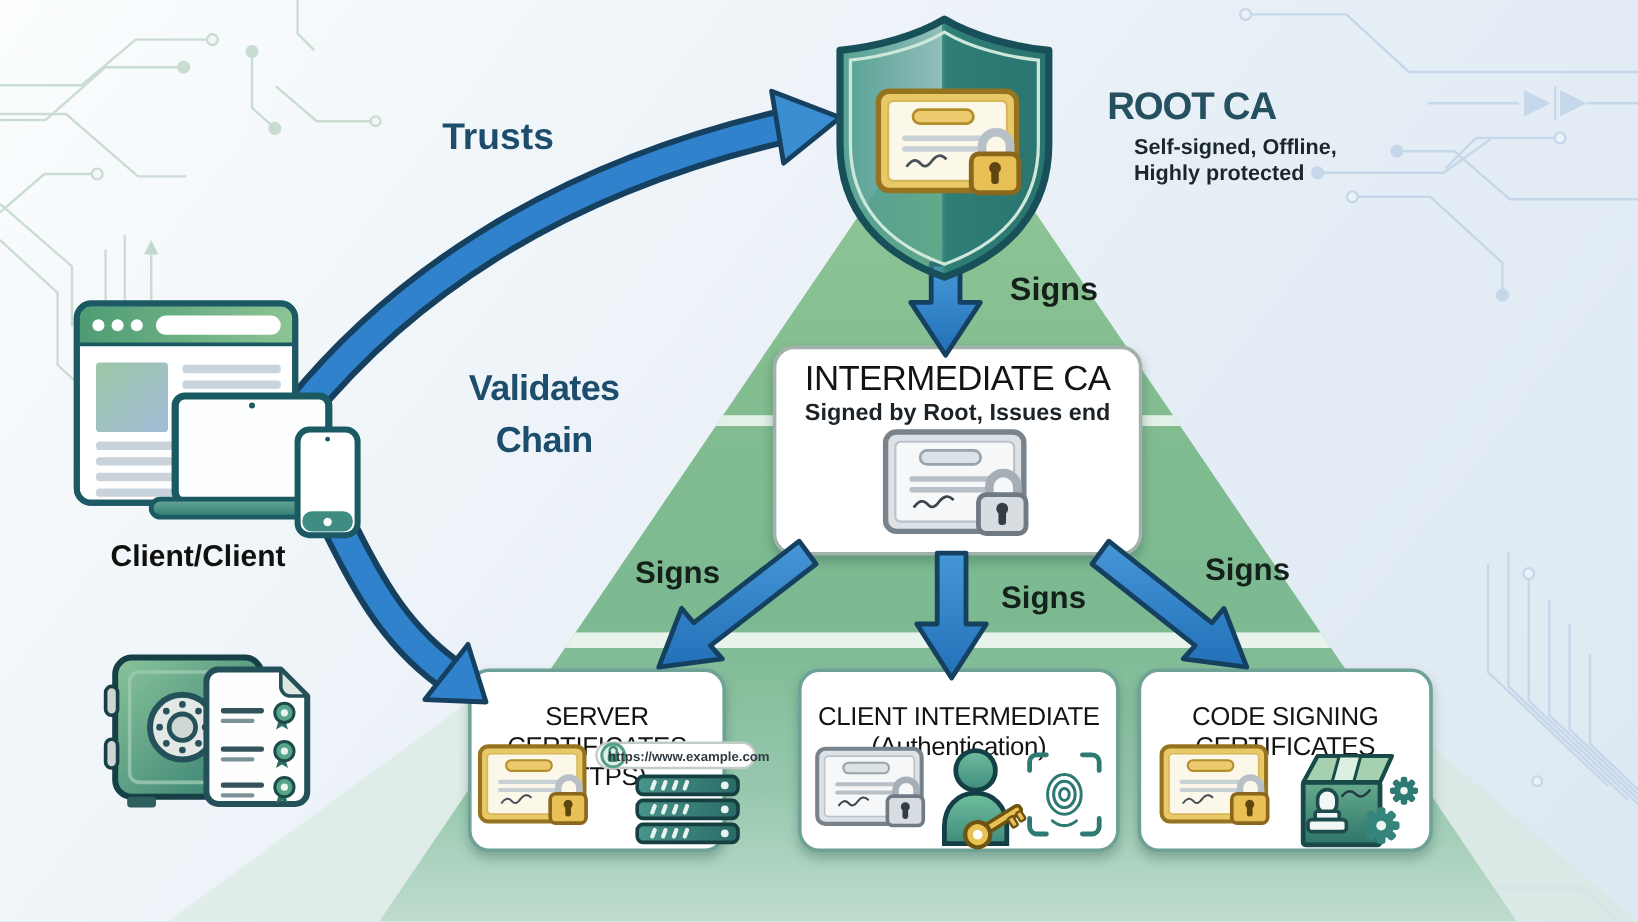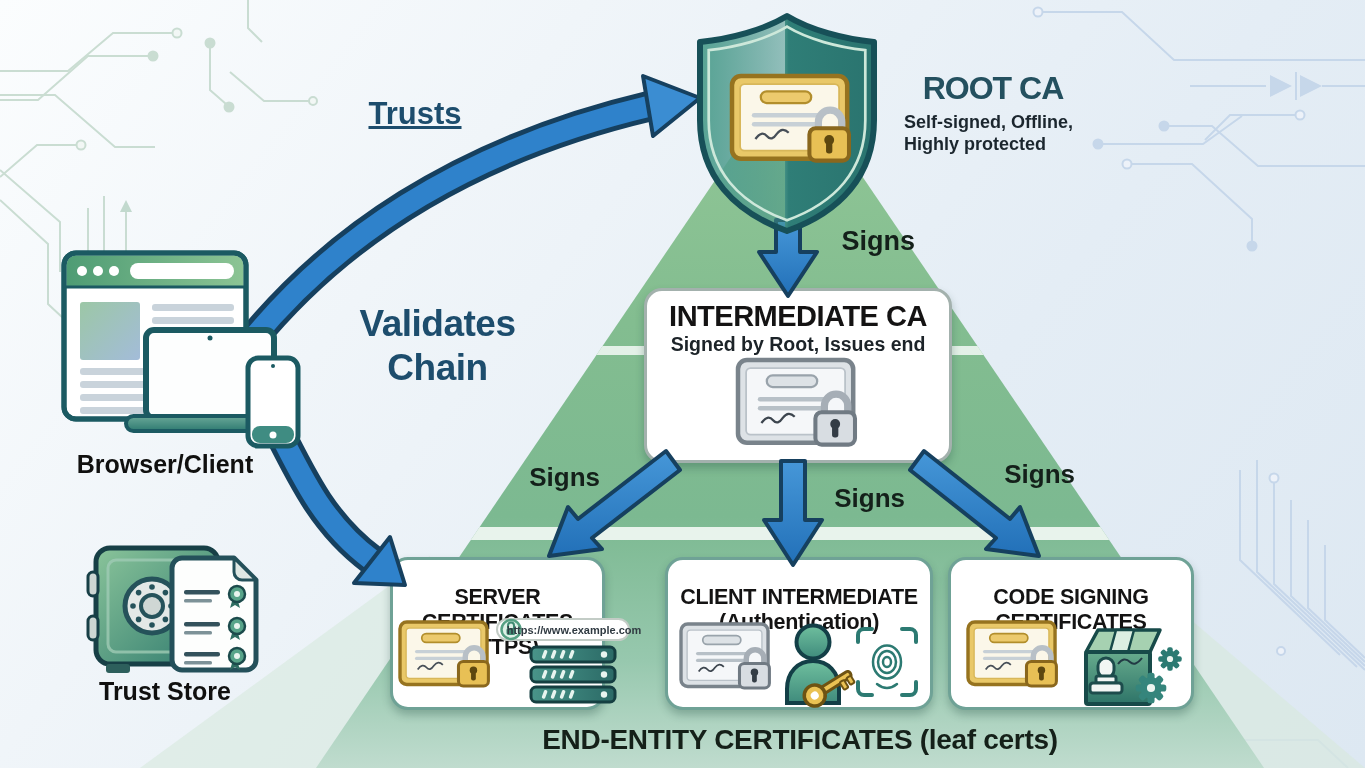--- a/index.html
+++ b/index.html
@@ -14,32 +14,32 @@
   .fg{z-index:3;pointer-events:none}
   .labels{z-index:4;pointer-events:none}
   .boxwrap,.labels{position:absolute;inset:0;}
   .box{
     position:absolute;background:#fff;border:3px solid #6fa296;border-radius:18px;
     box-shadow:0 5px 9px rgba(23,61,53,.28);text-align:center;box-sizing:border-box;
   }
   .box.intermediate{border-color:#a3b1ad;}
   .box h3{
     margin:25px 4px 0;font-size:21.5px;line-height:25px;color:#141313;
-    white-space:pre-line;letter-spacing:-.3px;font-weight:bold;
+    white-space:pre-line;letter-spacing:-.3px;font-weight:normal;
   }
   .box.intermediate h3{font-size:29px;line-height:32px;margin-top:9px;letter-spacing:-.5px;}
   .box .sub{margin:1px 4px 0;font-size:19.5px;line-height:22px;color:#1c2328;font-weight:bold;}
   .lbl{position:absolute;text-align:center;font-weight:bold;white-space:pre-line;}
   .lbl.teal{color:#1d4d6d;}
   .lbl.dark{color:#14201a;text-align:right;}
-  #lbl-trusts{left:330px;top:96px;width:170px;font-size:31px;text-decoration:underline;}
+  #lbl-trusts{left:330px;top:96px;width:170px;font-size:31px;}
   #lbl-root-title{left:853px;top:70px;width:280px;text-align:center;font-size:32px;color:#24505f;letter-spacing:-1px;}
-  #lbl-root-sub{left:904px;top:112px;width:280px;text-align:left;font-size:18px;line-height:21.5px;color:#1b262e;}
+  #lbl-root-sub{left:945px;top:112px;width:280px;text-align:left;font-size:18px;line-height:21.5px;color:#1b262e;}
   #lbl-signs-top{left:805px;top:226px;width:110px;font-size:27px;}
-  #lbl-validates{left:325px;top:302px;width:225px;font-size:37px;line-height:44px;letter-spacing:-.5px;}
+  #lbl-validates{left:341px;top:302px;width:225px;font-size:30px;line-height:44px;letter-spacing:-.5px;}
   #lbl-browser{left:55px;top:450px;width:220px;font-size:25px;color:#10100f;}
   #lbl-signs-left{left:490px;top:462px;width:110px;font-size:26px;}
   #lbl-signs-center{left:805px;top:483px;width:100px;font-size:26px;}
   #lbl-signs-right{left:975px;top:459px;width:100px;font-size:26px;}
   #lbl-truststore{left:55px;top:677px;width:220px;font-size:25px;color:#10100f;}
   #lbl-footer{left:480px;top:724px;width:640px;font-size:28px;color:#152019;letter-spacing:-.3px;}
 </style>
 </head>
 <body>
 
@@ -395,21 +395,19 @@
   </svg>
 
   <div class="labels">
     <div class="lbl teal" id="lbl-trusts">Trusts</div>
     <div class="lbl" id="lbl-root-title">ROOT CA</div>
     <div class="lbl" id="lbl-root-sub">Self-signed, Offline,
 Highly protected</div>
     <div class="lbl dark" id="lbl-signs-top">Signs</div>
     <div class="lbl teal" id="lbl-validates">Validates
 Chain</div>
-    <div class="lbl" id="lbl-browser">Browser/Client</div>
+    <div class="lbl" id="lbl-browser">Client/Client</div>
     <div class="lbl dark" id="lbl-signs-left">Signs</div>
     <div class="lbl dark" id="lbl-signs-center">Signs</div>
     <div class="lbl dark" id="lbl-signs-right">Signs</div>
-    <div class="lbl" id="lbl-truststore">Trust Store</div>
-    <div class="lbl" id="lbl-footer">END-ENTITY CERTIFICATES (leaf certs)</div>
   </div>
 
 </div>
 
 </body></html>

